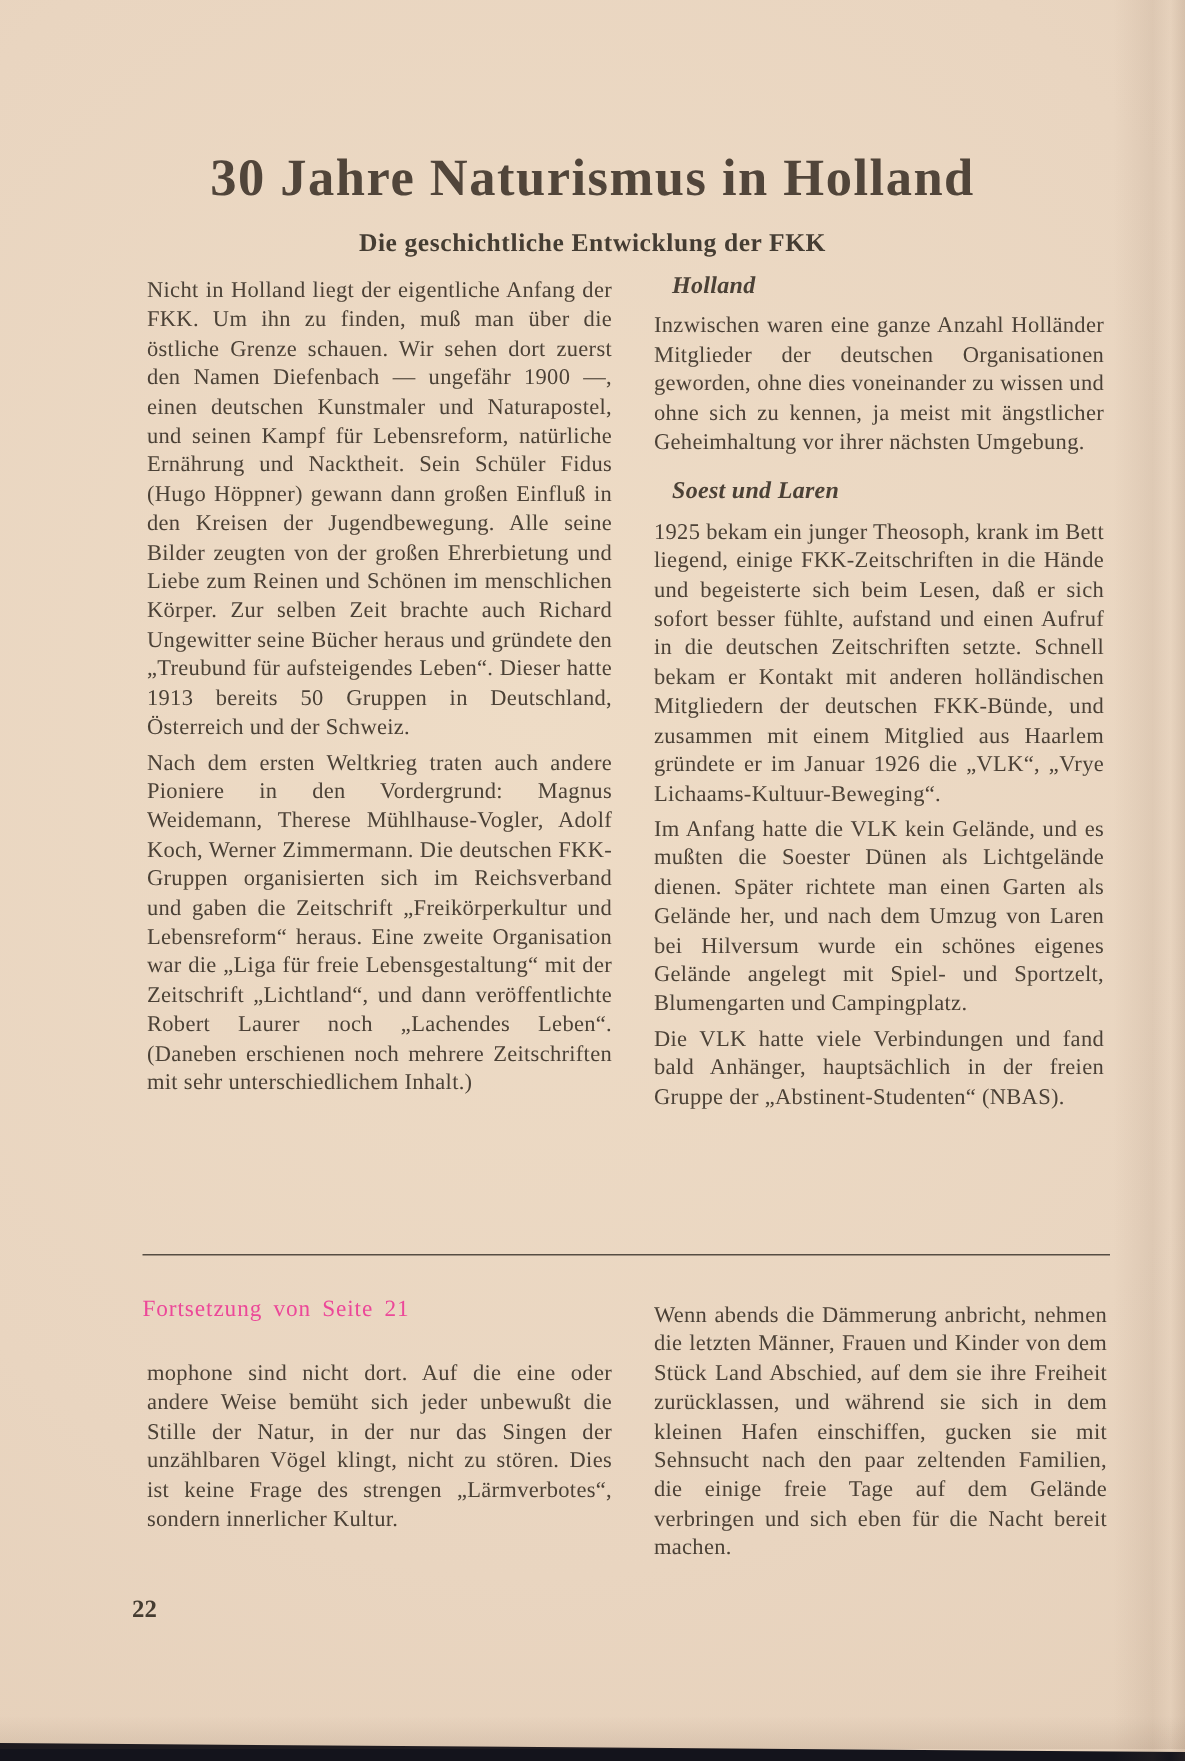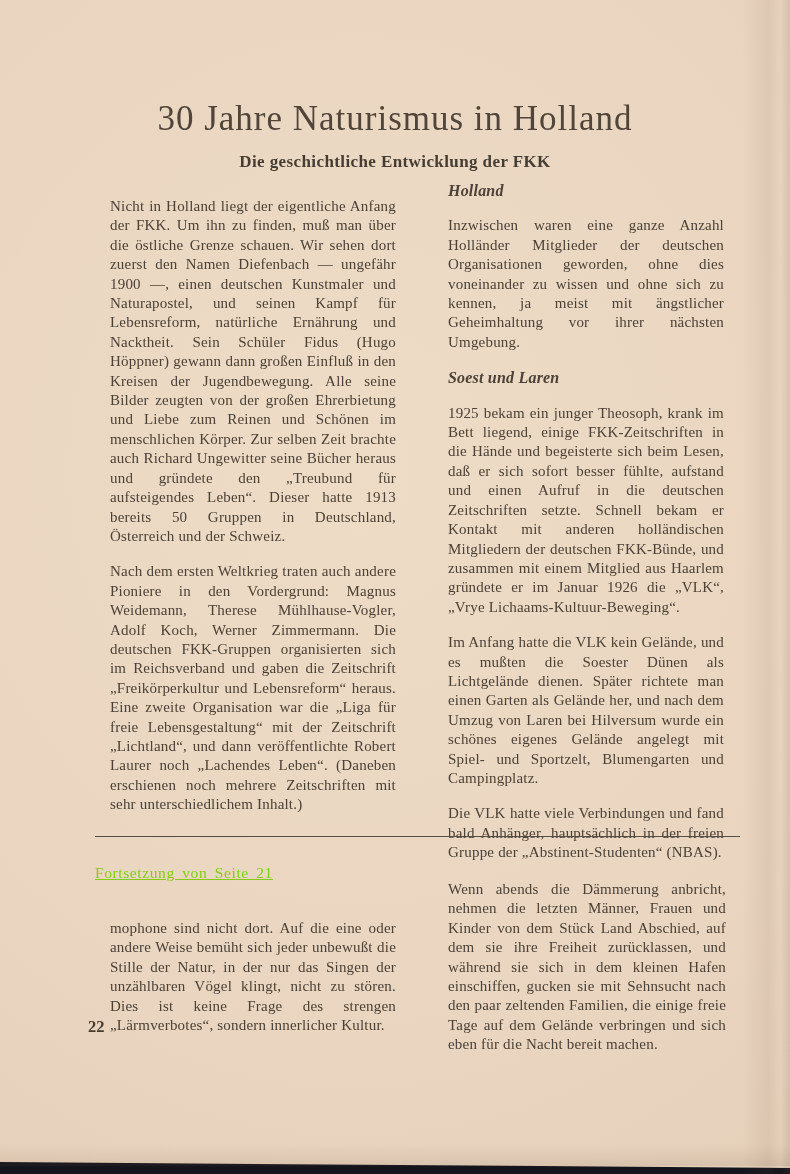--- a/index.html
+++ b/index.html
@@ -39,41 +39,41 @@
     pointer-events: none;
   }
   .title {
     position: absolute;
     left: 0; top: 76px;
     width: 790px;
     text-align: center;
     font-size: 35px;
     letter-spacing: 1px;
     color: #51453a;
-    font-weight: 400;
+    font-weight: 700;
   }
   .subtitle {
     position: absolute;
     left: 0; top: 138px;
     width: 790px;
     text-align: center;
     font-size: 17px;
     font-weight: bold;
     letter-spacing: 0.4px;
     color: #453d33;
   }
   .col {
     position: absolute;
     text-align: justify;
     font-size: 15px;
     line-height: 19.4px;
     color: #4b4136;
     letter-spacing: 0.2px;
   }
-  .col p { margin: 16px; }
+  .col p { margin: 4px; }
   .col-left  { left: 94px;  top: 181px; width: 318px; }
   .col-right { left: 432px; top: 181px; width: 308px; }
   .sec-heading {
     font-style: italic;
     font-size: 16px;
     margin: 0 0 8px 16px;
     color: #4b4136;
     text-align: left;
   }
   .sec-heading.later { margin-top: 13px; }
@@ -82,28 +82,27 @@
     left: 95px; top: 836px;
     width: 645px; height: 0;
     border-top: 1.5px solid #564d43;
   }
   .cont-heading {
     position: absolute;
     left: 95px; top: 864px;
     font-size: 15.5px;
     letter-spacing: 0.6px;
     word-spacing: 3px;
-    color: #84cc16;
-    text-decoration: underline;
+    color: #ec4899;
   }
   .cont-left  { left: 94px;  top: 903px; width: 318px; }
   .cont-right { left: 432px; top: 864px; width: 310px; }
   .page-number {
     position: absolute;
-    left: 88px; top: 1017px;
+    left: 88px; top: 1063px;
     font-size: 16.5px;
     font-weight: bold;
     color: #453c31;
   }
 </style>
 </head>
 <body>
 
 <div class="scan">
   <div class="paper"></div>

